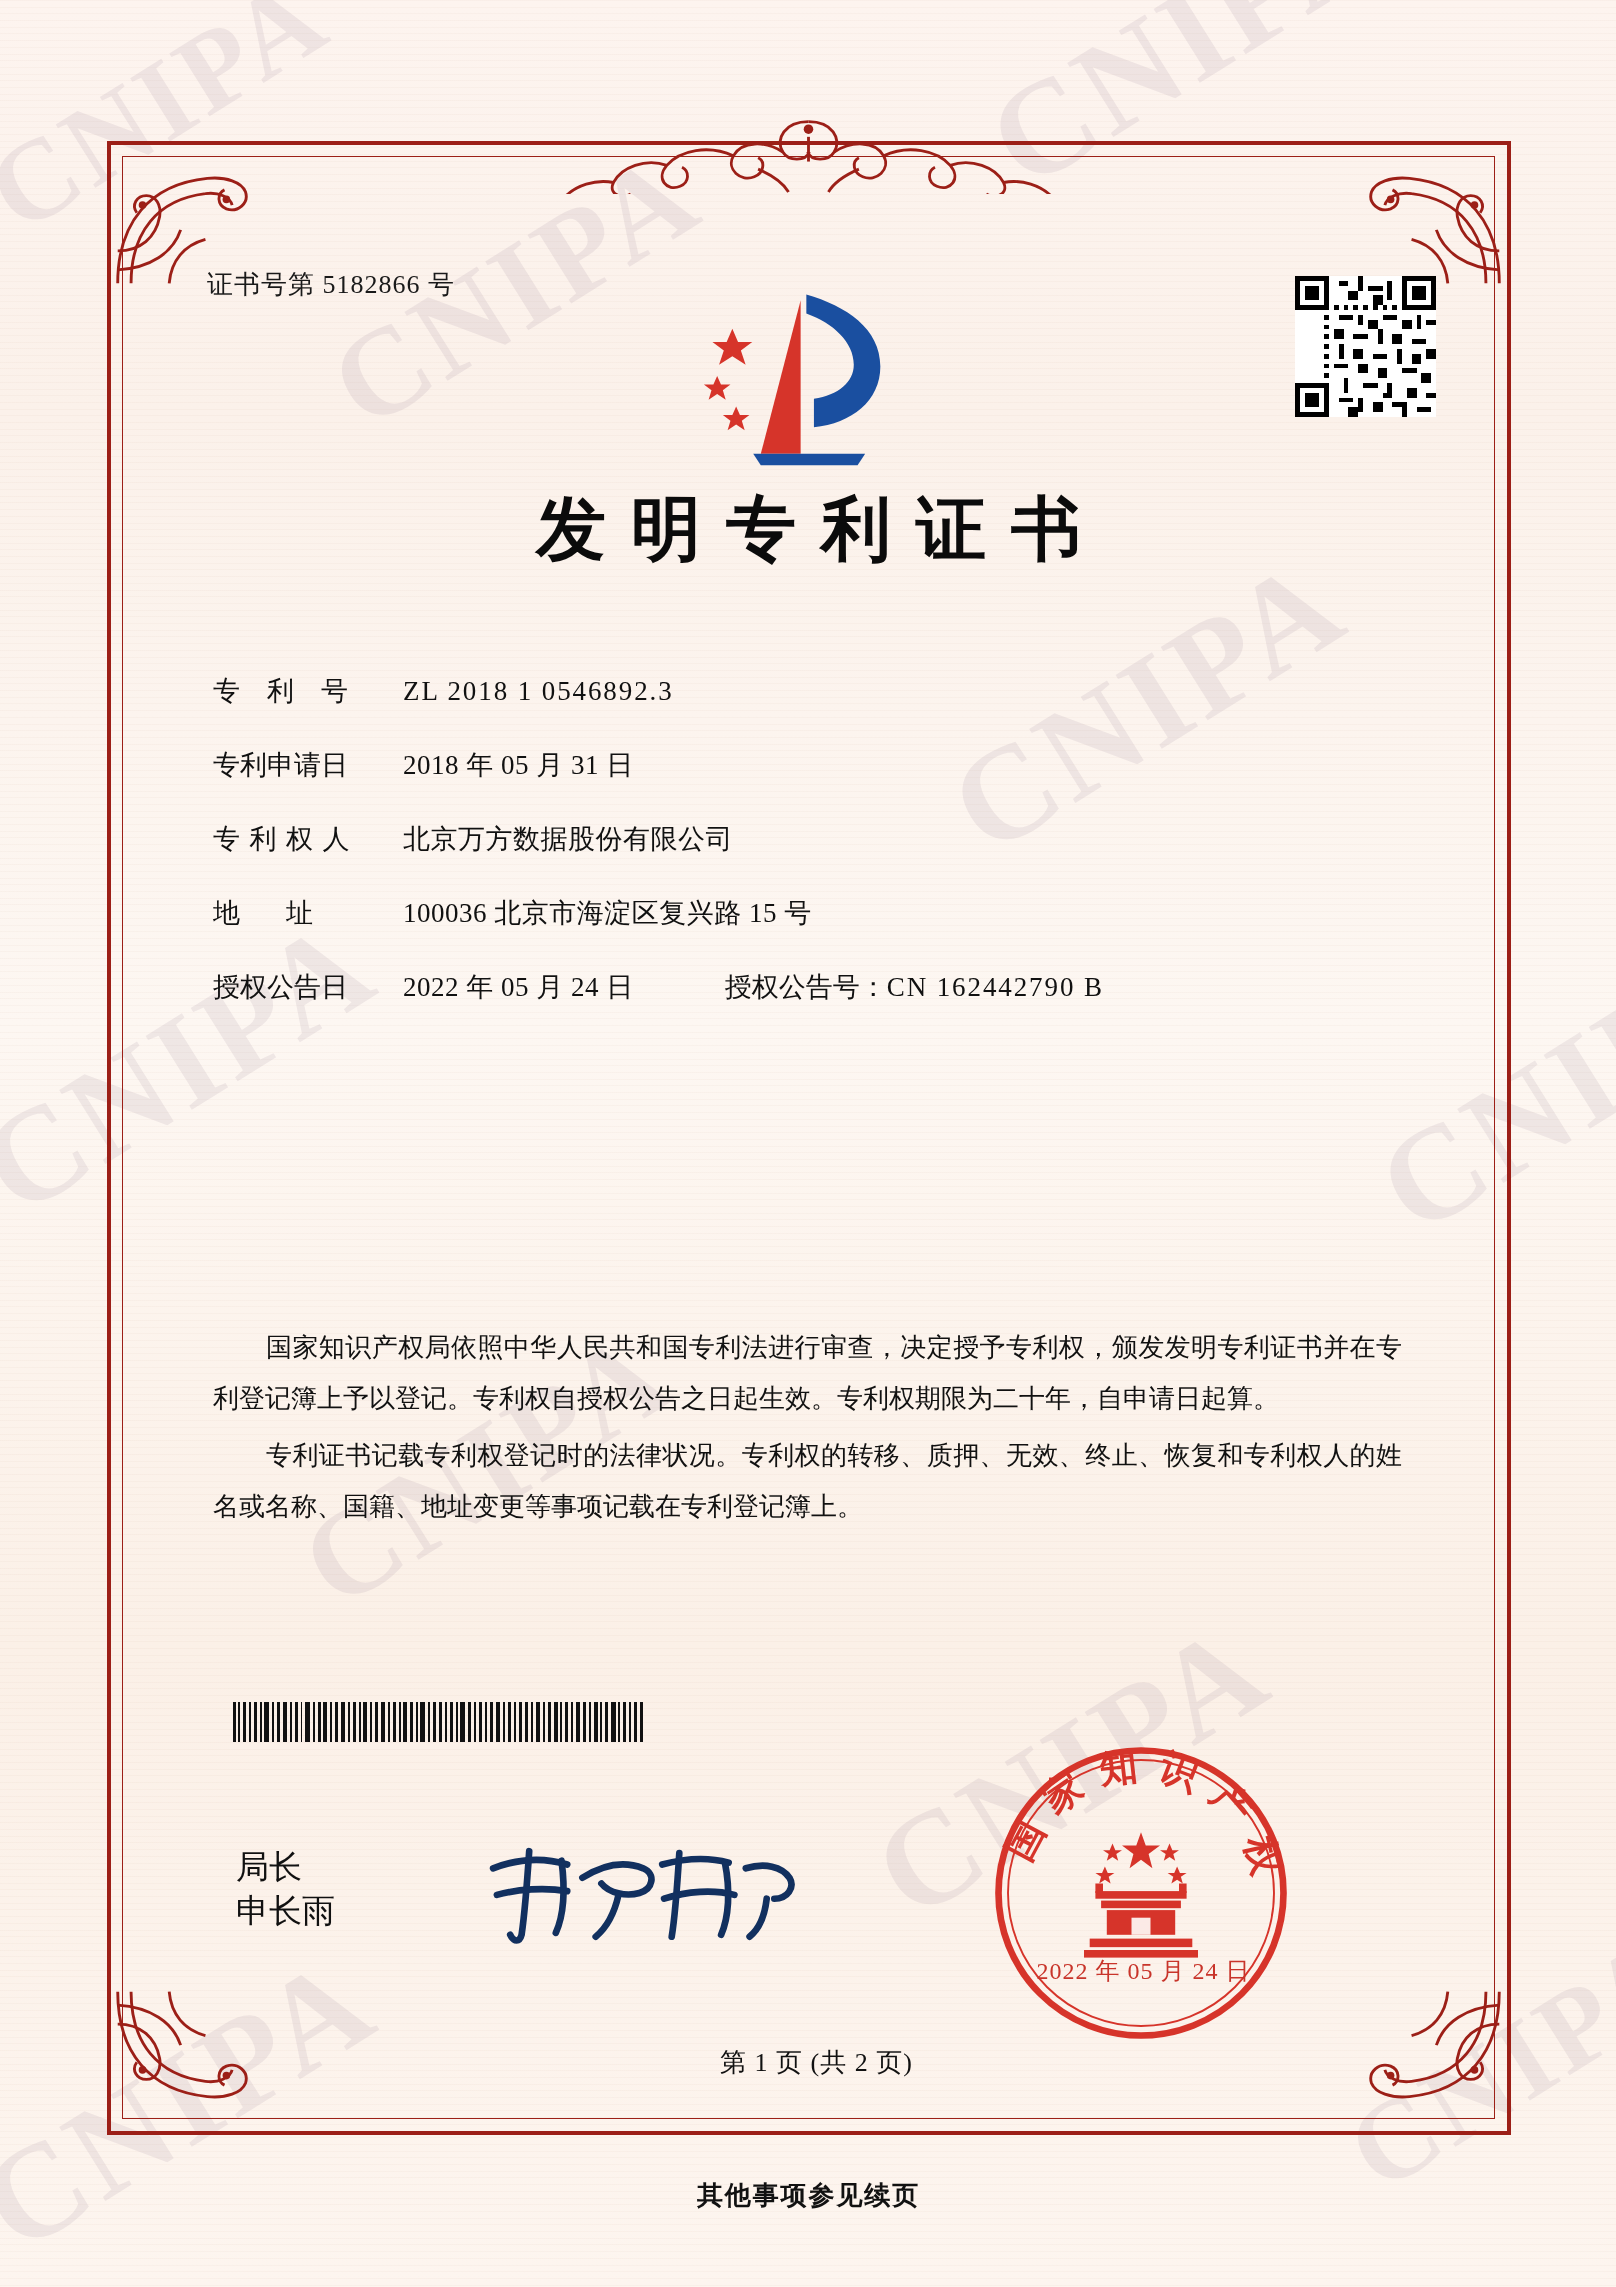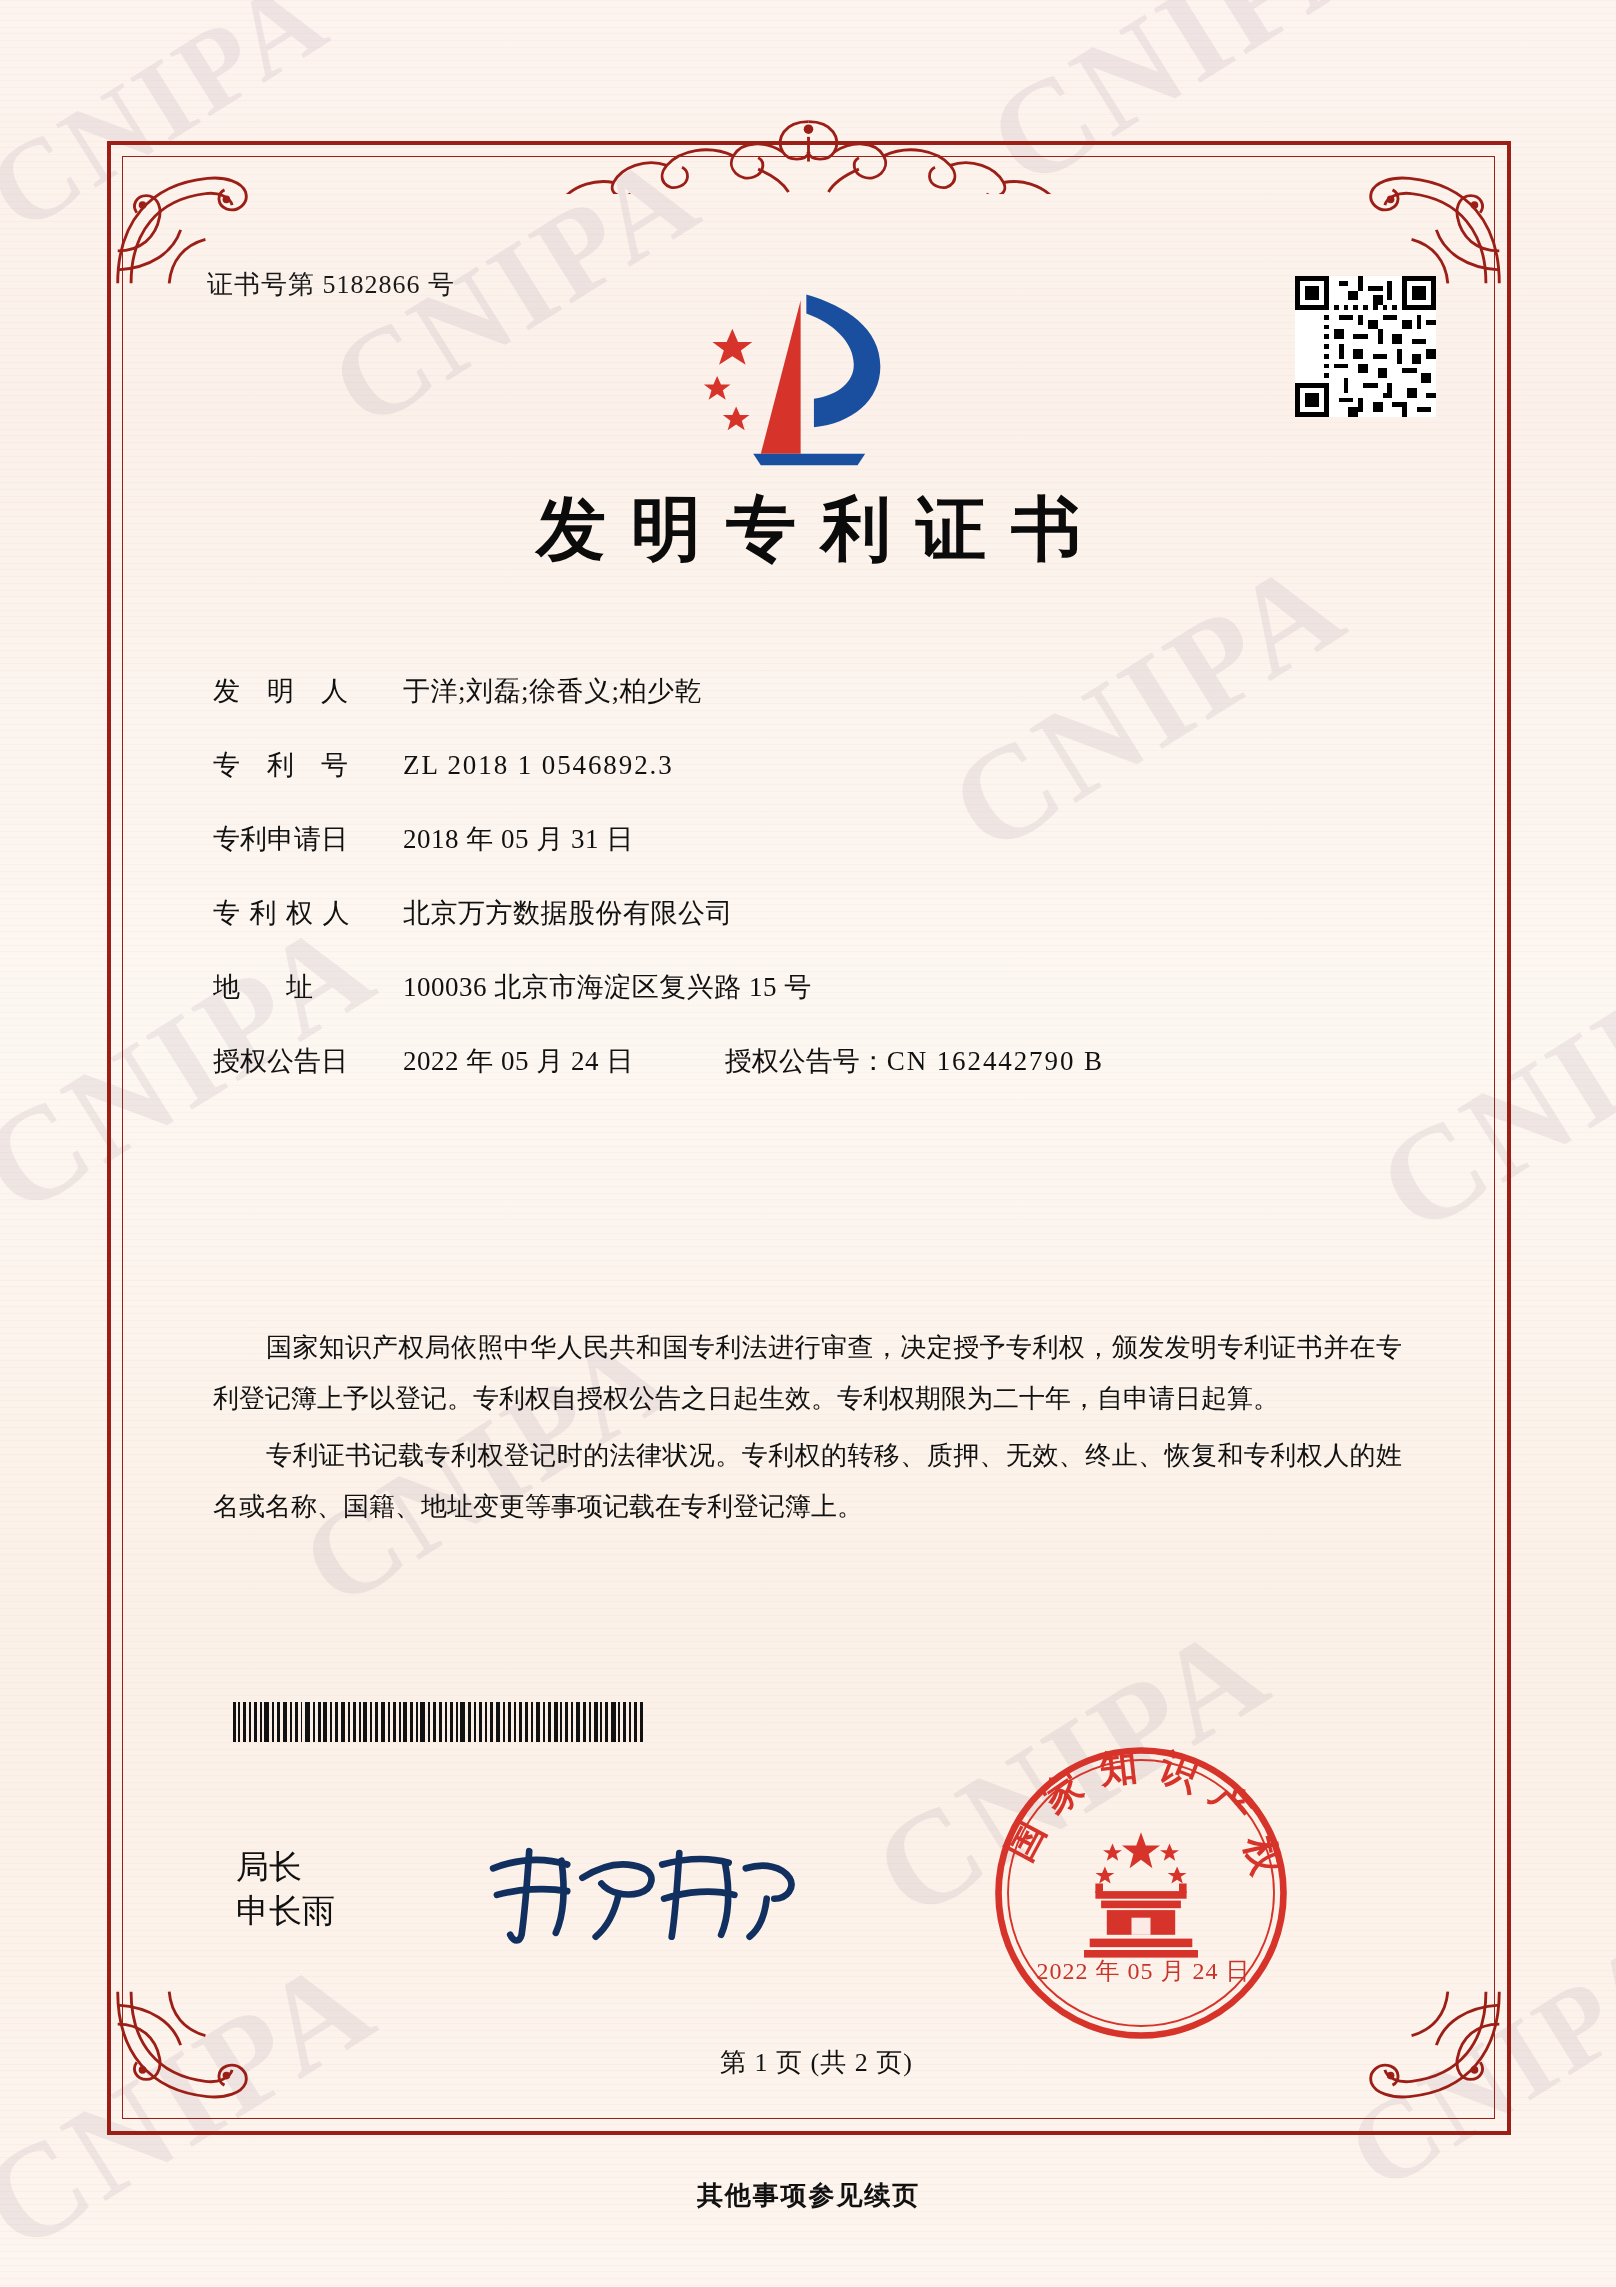--- a/index.html
+++ b/index.html
@@ -438,24 +438,20 @@
           <rect x="22" y="27" width="1" height="2"></rect>
       </g>
     </svg>
   </div>
 
   <div id="main-title">发明专利证书</div>
 
   <div id="fields">
 
 
-    <div class="field-row">
-      <span class="field-label lbl-sp-3">发明人</span>
-      <span class="field-value">于洋;刘磊;徐香义;柏少乾</span>
-    </div>
 
     <div class="field-row">
       <span class="field-label lbl-sp-3">专利号</span>
       <span class="field-value mono-ish">ZL 2018 1 0546892.3</span>
     </div>
 
     <div class="field-row">
       <span class="field-label">专利申请日</span>
       <span class="field-value">2018 年 05 月 31 日</span>
     </div>

